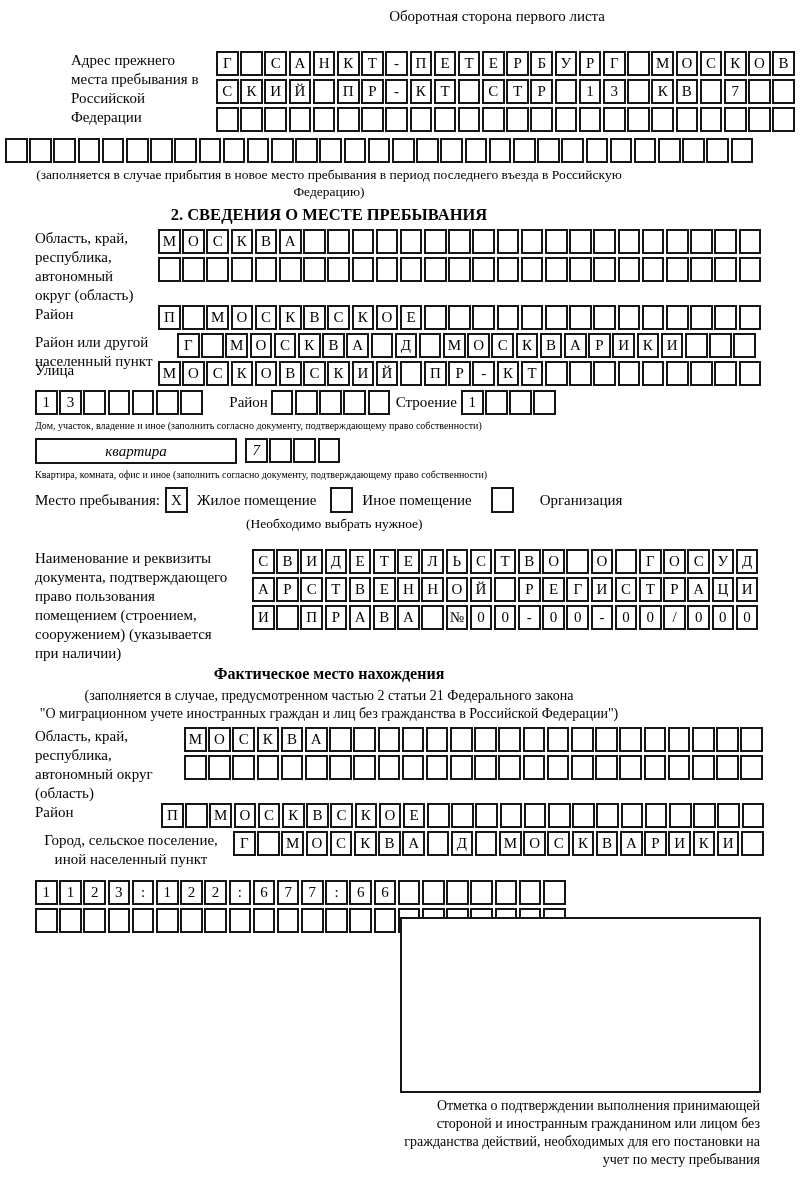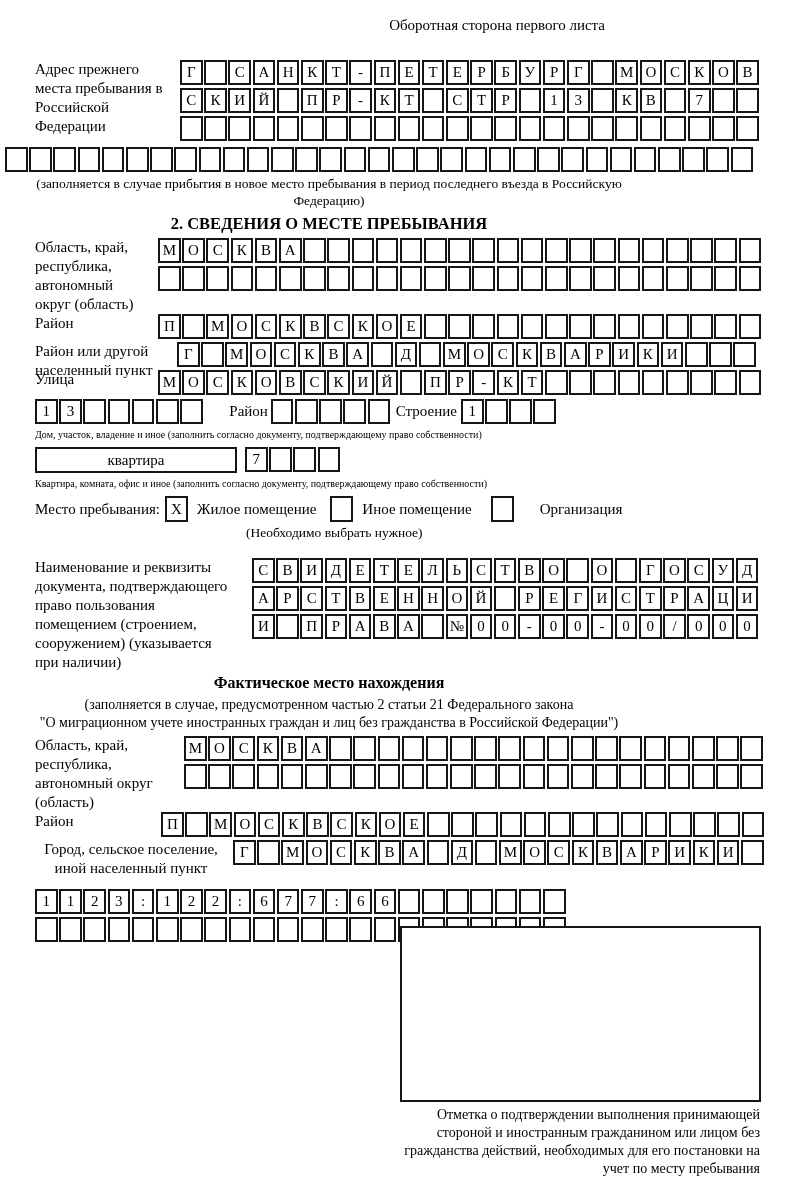--- a/index.html
+++ b/index.html
@@ -1,18 +1,18 @@
 <!DOCTYPE html>
 <html><head>
 <meta charset="utf-8">
 <style>
   html,body{margin:0;padding:0;background:#fff;}
   body{width:800px;height:1180px;overflow:hidden;color:#000;
        font-family:"Liberation Serif","DejaVu Serif",serif;}
-  .page{box-sizing:border-box;width:660px;height:1180px;padding:16px 37px 0 35px;position:relative;}
+  .page{box-sizing:border-box;width:660px;height:1180px;padding:7px 37px 0 35px;position:relative;}
 
   .top-note{text-align:right;font-size:15px;line-height:19px;padding-right:18px;}
 
   .form-row{display:flex;align-items:flex-start;}
   .label{font-size:15px;line-height:19px;flex:none;}
 
   .w-prev {width:130px;margin-right:15px;}
   .w-reg2 {width:110px;margin-right:13px;}
   .w-city2{width:135px;margin-right:7px;}
   .w-doc  {width:195px;margin-right:22px;}
@@ -20,39 +20,39 @@
   .w-distf{width:110px;margin-right:16px;}
   .w-cityf{width:192px;margin-right:6px;text-align:center;}
   .w-cad  {width:165px;margin-right:22px;}
 
   .cells-col{flex:none;}
   .cells-row{display:flex;flex:none;height:25px;margin-bottom:3px;}
   .cell{flex:none;box-sizing:border-box;width:22.6px;height:25px;margin-right:1.6px;
         border:2px solid #161616;display:inline-flex;align-items:center;justify-content:center;
         font-size:15px;line-height:1;}
 
-  .prev-block{margin-top:25px;}
+  .prev-block{margin-top:25px;margin-left:36px;}
   .full-row{margin-top:3px;margin-left:-30px;}
 
   .center-note{text-align:center;font-size:13.5px;line-height:17px;margin-top:2px;}
   .section-title{text-align:center;font-weight:bold;font-size:16.5px;line-height:21px;margin-top:4px;}
 
   .reg2-block{margin-top:4px;}
   .city-block{margin-bottom:-10px;}
 
   .house-row{margin-top:0;align-items:center;height:26px;}
   .house-box{box-sizing:border-box;border:2px solid #161616;height:26px;display:flex;
              align-items:center;justify-content:center;font-size:15px;flex:none;}
   .box-dom{width:166px;margin-right:8px;}
   .box-kv{width:202px;margin-right:8px;}
   .inline-label{font-size:15px;flex:none;}
   .lbl-korpus{margin-left:25px;margin-right:3px;}
   .lbl-stroenie{margin-left:4px;margin-right:4px;}
   .caption-left{font-size:10px;line-height:17px;margin-top:2px;}
-  .apt-row{margin-top:4px;}
+  .apt-row{margin-top:4px;font-style:italic;}
 
   .stay-row{display:flex;align-items:center;margin-top:4px;height:26px;font-size:15px;}
   .checkbox{flex:none;box-sizing:border-box;width:23px;height:26px;border:2px solid #161616;
             display:inline-flex;align-items:center;justify-content:center;font-size:15px;}
   .stay-note{font-size:13.5px;line-height:17px;margin-top:2px;margin-left:211px;}
 
   .doc-block{margin-top:17px;}
 
   .fact-title{text-align:center;font-weight:bold;font-size:16px;line-height:21px;margin-top:0;}
   .fact-note{text-align:center;font-size:14px;line-height:17.5px;}

